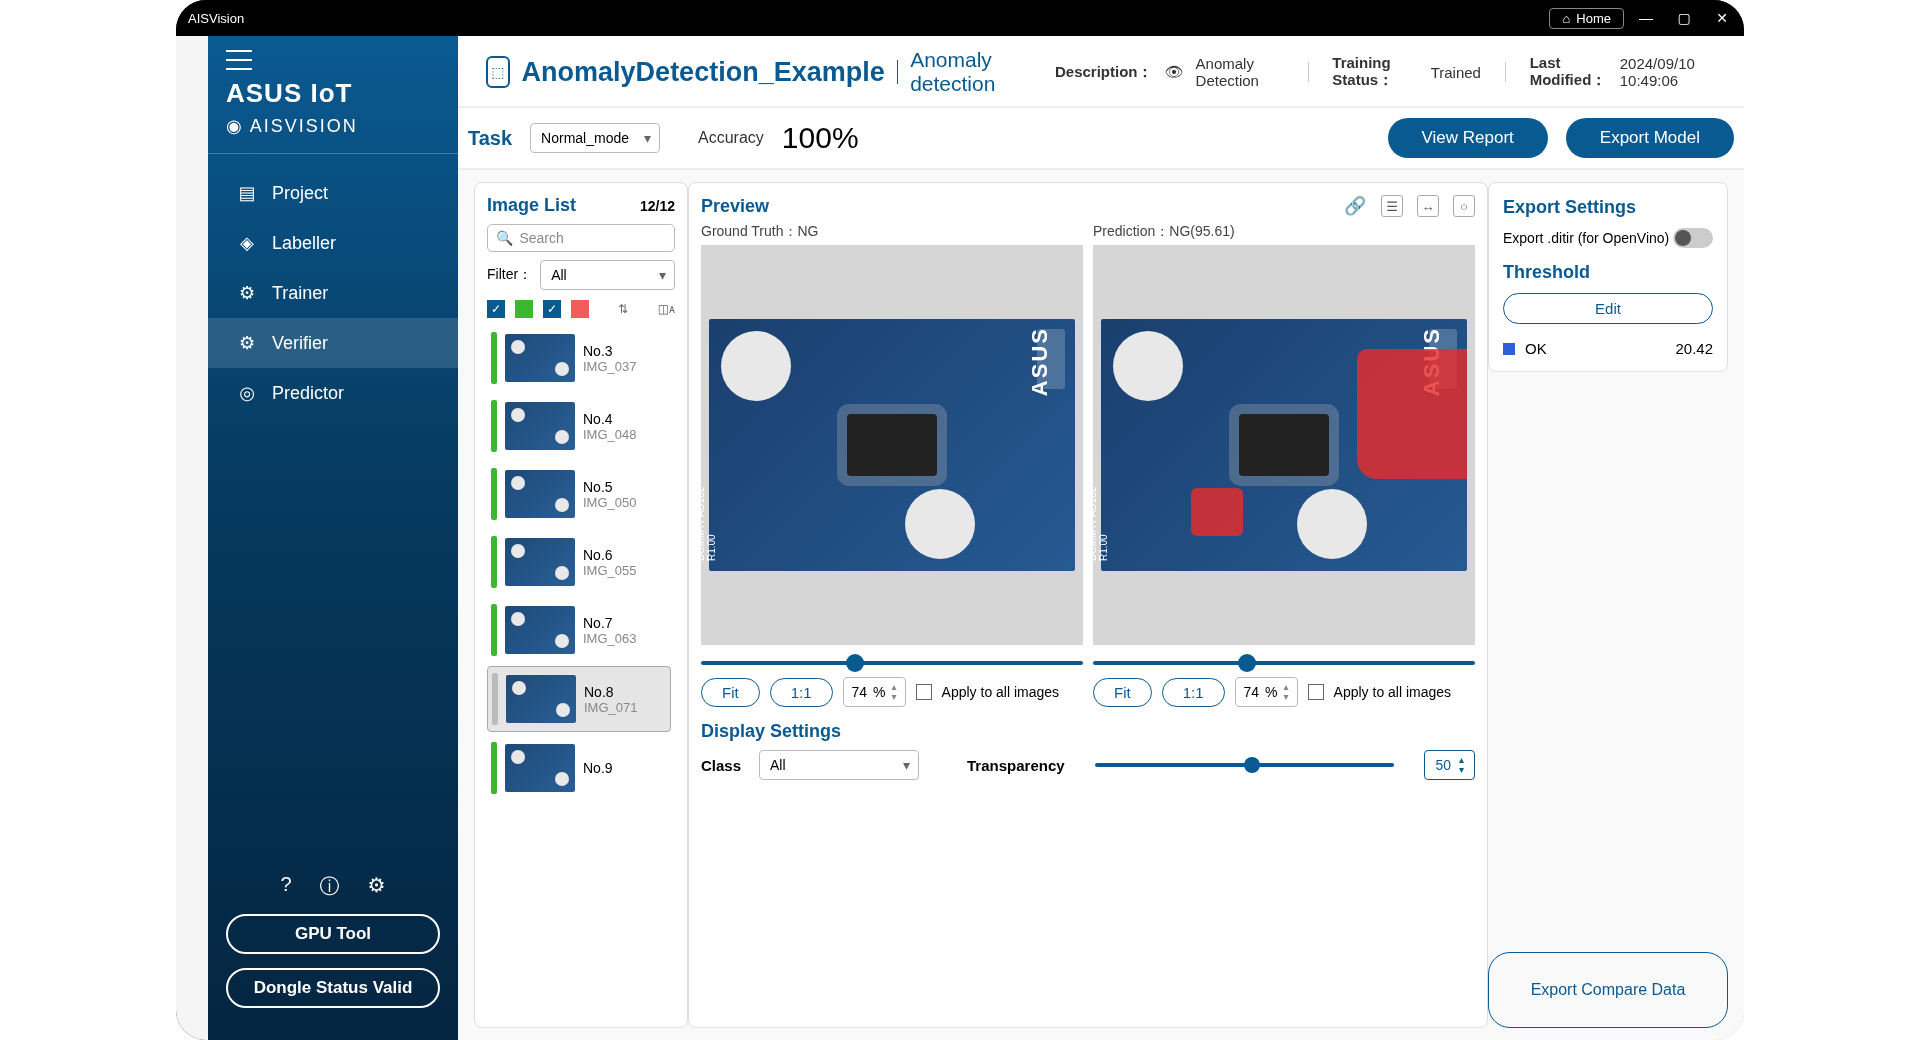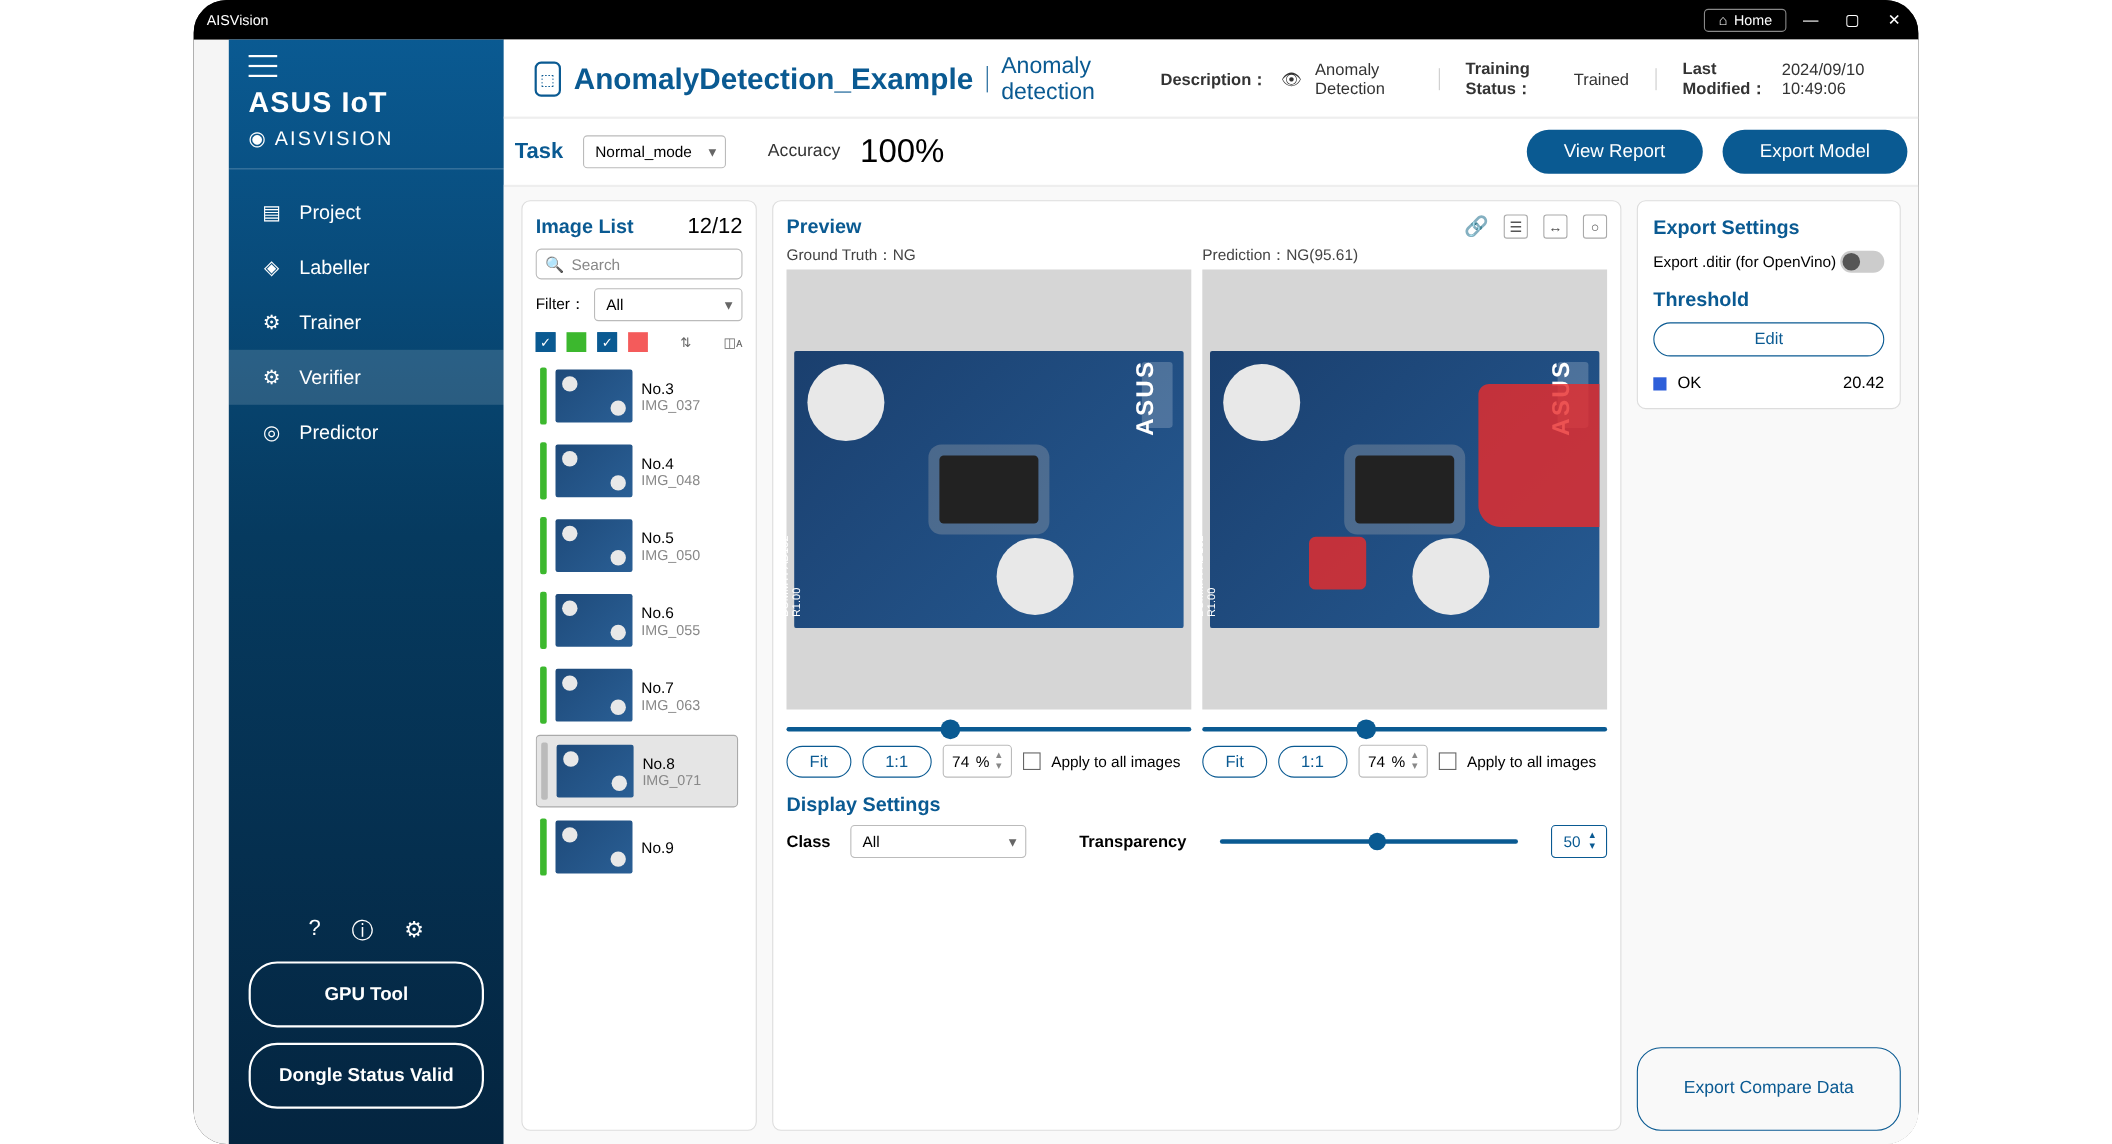--- a/index.html
+++ b/index.html
@@ -18,21 +18,21 @@
 .logo { padding: 8px 18px 0; font-size: 26px; font-weight: 700; letter-spacing: 1px; display: flex; align-items: center; }
 .sublogo { padding: 6px 18px; font-size: 18px; font-weight: 400; letter-spacing: 2px; display: flex; align-items: center; gap: 6px; }
 .divider { height: 1px; background: rgba(255,255,255,.25); margin: 10px 0 14px; }
 .nav { display: flex; flex-direction: column; }
 .nav-item { display: flex; align-items: center; gap: 14px; padding: 14px 28px; font-size: 18px; cursor: pointer; }
 .nav-item.active { background: rgba(255,255,255,.14); }
 .nav-icon { width: 22px; height: 22px; display: inline-flex; align-items: center; justify-content: center; }
 .sidebar-footer { margin-top: auto; padding: 10px 18px 18px; display: flex; flex-direction: column; gap: 14px; }
 .footer-icons { display: flex; justify-content: center; gap: 28px; font-size: 20px; }
 .footer-icons span { cursor: pointer; }
-.pill-btn { border: 2px solid #fff; border-radius: 26px; padding: 18px 0; text-align: center; font-size: 17px; font-weight: 600; cursor: pointer; }
+.pill-btn { border: 2px solid #fff; border-radius: 26px; padding: 8px 0; text-align: center; font-size: 17px; font-weight: 600; cursor: pointer; }
 
 .main { flex: 1; display: flex; flex-direction: column; background: #fff; }
 .top-bar { padding: 12px 28px 10px; display: flex; align-items: center; gap: 12px; color: #333; font-size: 15px; border-bottom: 2px solid #eee; }
 .proj-icon { width: 32px; height: 32px; border: 2px solid #0a5a92; border-radius: 6px; display: flex; align-items: center; justify-content: center; color: #0a5a92; font-size: 14px; }
 .proj-name { color: #0a5a92; font-size: 27px; font-weight: 600; }
 .sep { width: 2px; height: 24px; background: #0a5a92; }
 .proj-type { color: #0a5a92; font-size: 21px; }
 .top-spacer { flex: 1; }
 .top-label { font-weight: 600; font-size: 15px; }
 .top-val { font-size: 15px; }
@@ -40,26 +40,26 @@
 
 .task-bar { padding: 10px 10px; display: flex; align-items: center; gap: 18px; border-bottom: 2px solid #eee; }
 .task-label { color: #0a5a92; font-size: 20px; font-weight: 600; }
 .dropdown { border: 1px solid #bbb; border-radius: 4px; padding: 6px 30px 6px 10px; font-size: 14px; position: relative; cursor: pointer; min-width: 120px; background: #fff; }
 .dropdown::after { content: '▾'; position: absolute; right: 8px; color: #666; }
 .accuracy-label { font-size: 16px; color: #333; margin-left: 20px; }
 .accuracy-val { font-size: 30px; font-weight: 400; }
 .task-spacer { flex: 1; }
 .action-btn { background: #0a5a92; color: #fff; border: none; border-radius: 22px; padding: 10px 34px; font-size: 17px; cursor: pointer; }
 
-.content { flex: 1; display: flex; gap: 14px; padding: 12px 16px; background: #f9f9f9; overflow: hidden; }
+.content { flex: 1; display: flex; padding: 12px 16px; background: #f9f9f9; overflow: hidden; }
 .panel { background: #fff; border: 1px solid #ddd; border-radius: 8px; padding: 12px; display: flex; flex-direction: column; overflow: hidden; }
 .image-list { width: 214px; }
 .il-head { display: flex; justify-content: space-between; align-items: center; }
 .panel-title { color: #0a5a92; font-size: 18px; font-weight: 600; }
-.il-count { font-size: 20px; font-weight: 400; }
+.il-count { font-size: 14px; font-weight: 700; }
 .search-box { border: 1px solid #bbb; border-radius: 5px; padding: 5px 8px; margin-top: 8px; display: flex; align-items: center; gap: 6px; font-size: 14px; color: #888; }
 .filter-row { display: flex; align-items: center; gap: 8px; margin-top: 8px; font-size: 14px; }
 .filter-row .dropdown { flex: 1; min-width: 0; }
 .chk-row { display: flex; align-items: center; gap: 10px; margin-top: 10px; }
 .chk { width: 18px; height: 18px; border: 2px solid #0a5a92; background: #0a5a92; display: flex; align-items: center; justify-content: center; color: #fff; font-size: 12px; cursor: pointer; }
 .swatch { width: 18px; height: 18px; }
 .green { background: #3cb82e; }
 .red { background: #f45b5b; }
 .sort-icon { margin-left: auto; font-size: 12px; color: #666; cursor: pointer; }
 .thumbs { flex: 1; overflow-y: auto; margin-top: 8px; padding-right: 4px; }

